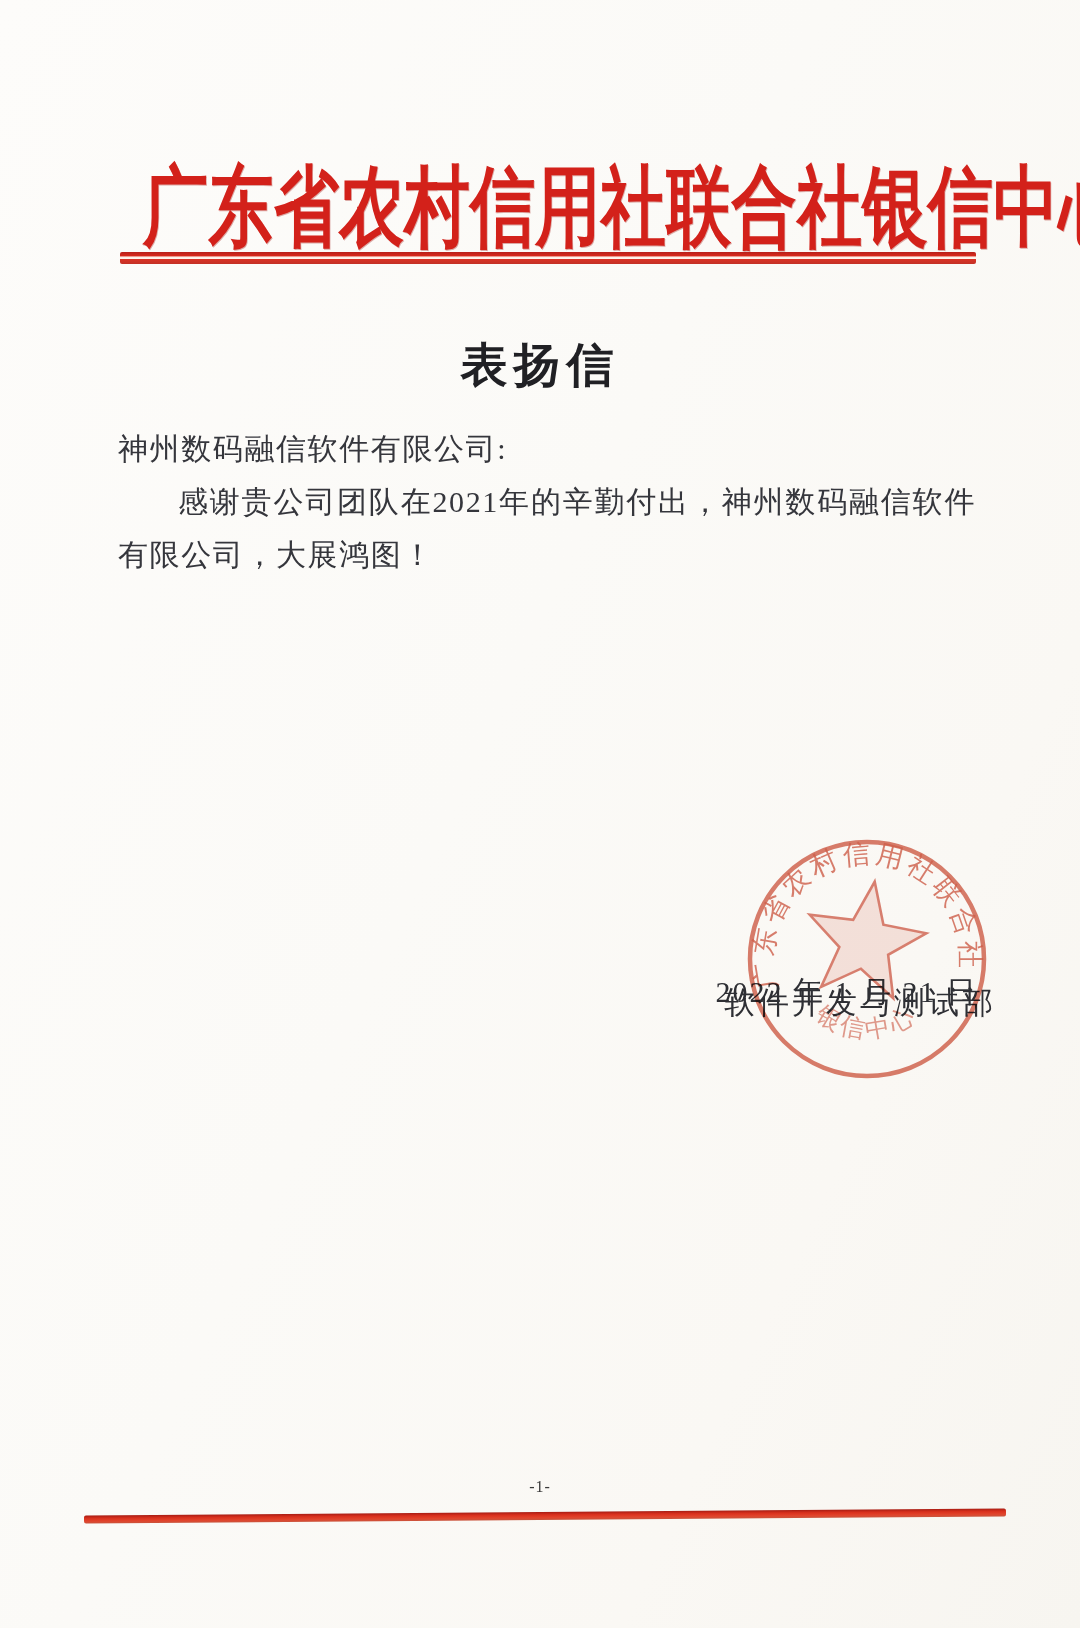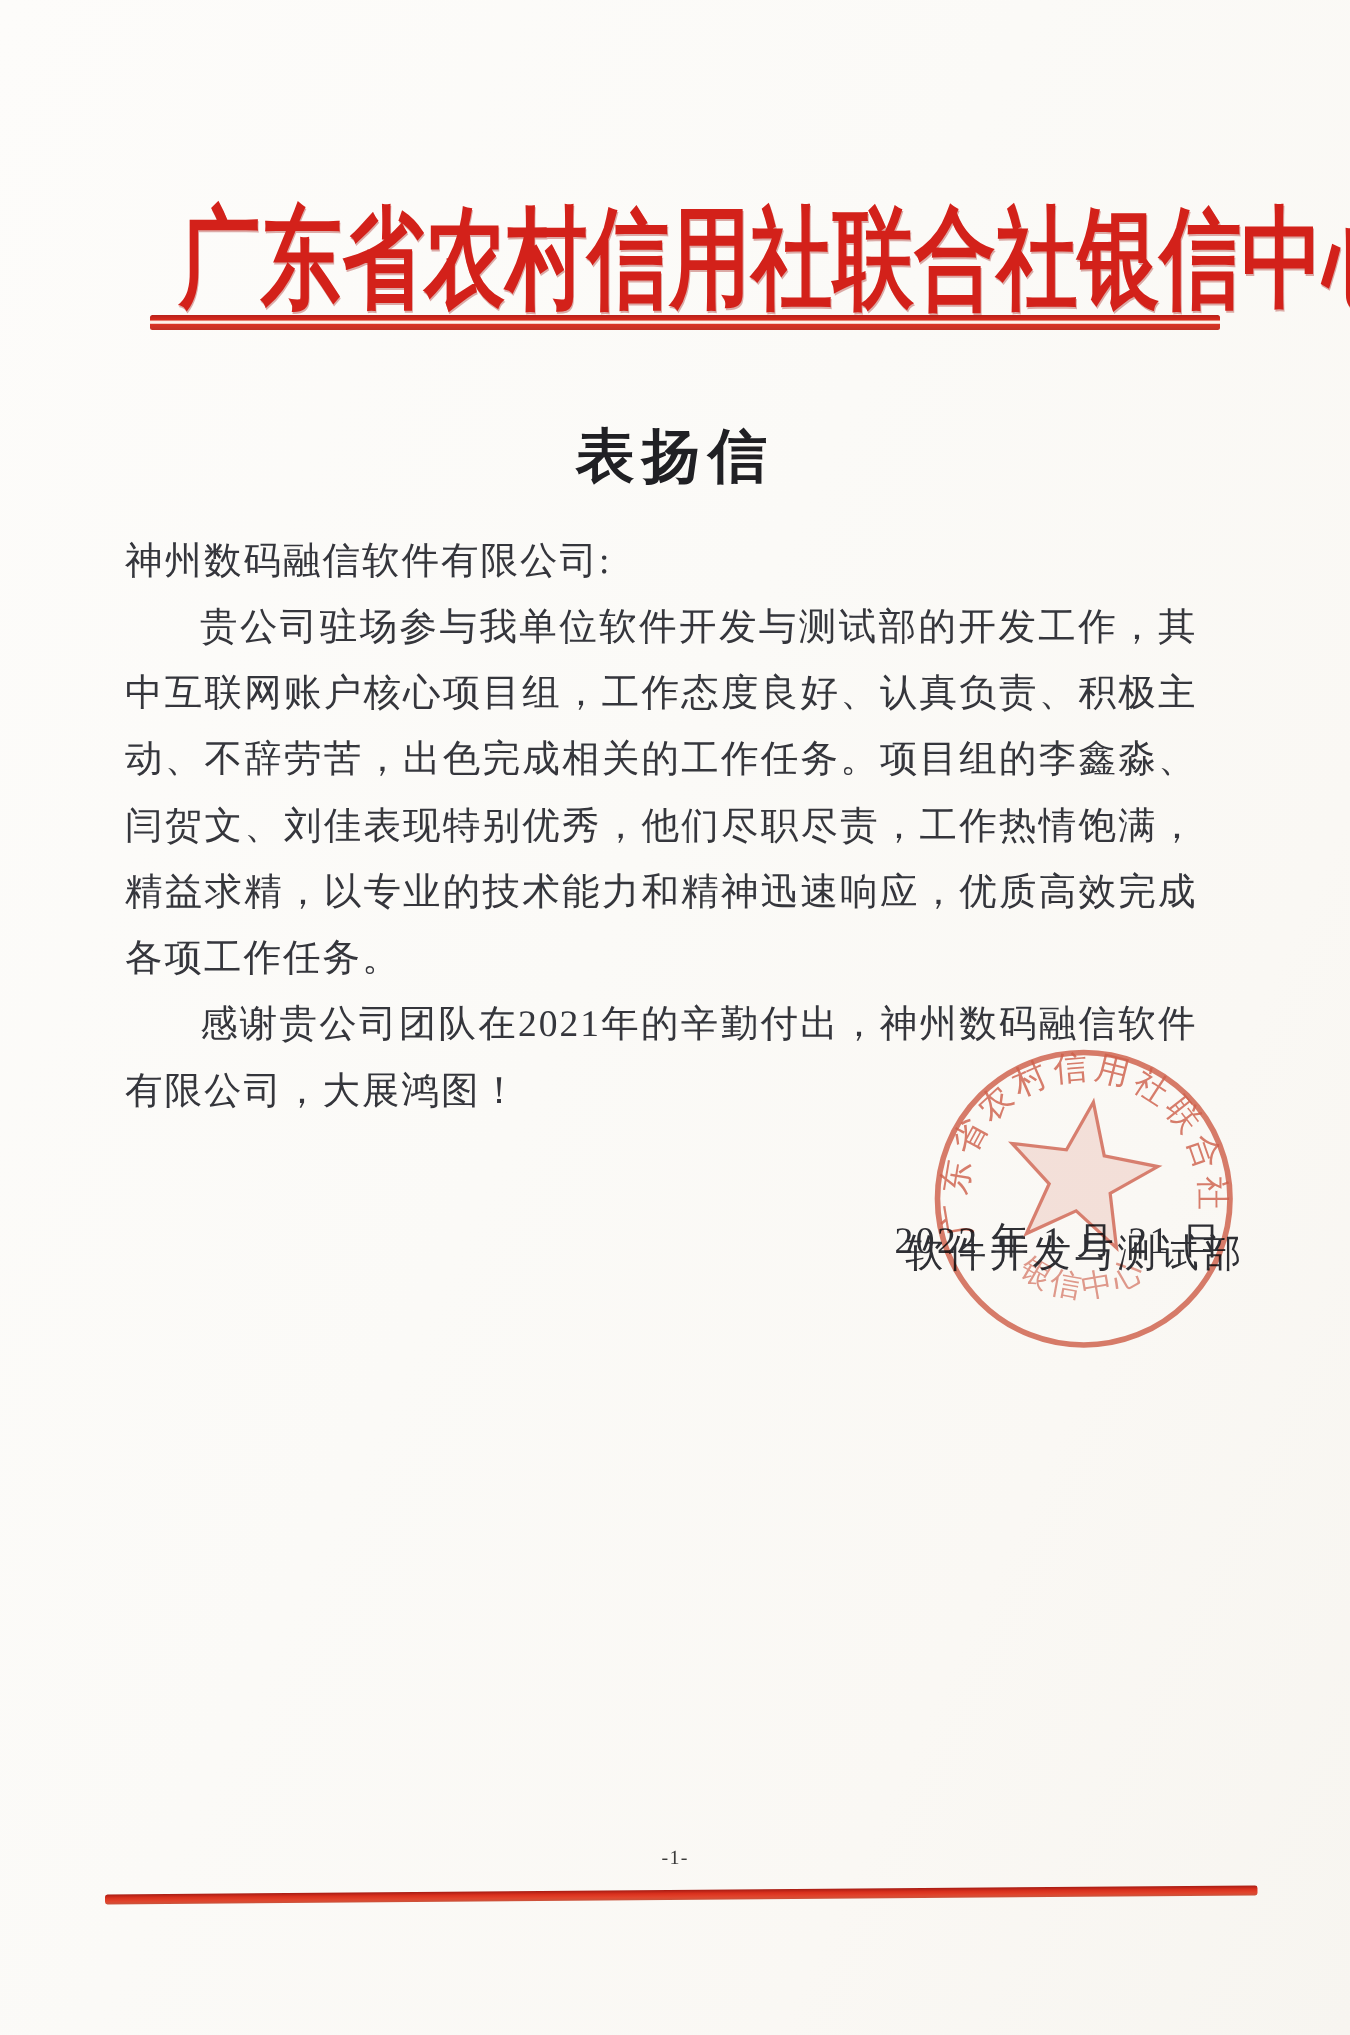--- a/index.html
+++ b/index.html
@@ -53,21 +53,21 @@
     font-size: 47px;
     font-weight: 700;
     color: #202024;
     letter-spacing: 6px;
   }
 
   
   .body-block {
     position: absolute;
     top: 422px;
-    left: 100px;
+    left: 118px;
     width: 858px;
     font-size: 30px;
     line-height: 53px;
     letter-spacing: 1.6px;
     color: #35363c;
     text-align: justify;
   }
   .salutation { text-indent: 0; }
   .para { text-indent: 2em; }
 
@@ -130,21 +130,20 @@
 <div class="page">
 
   <div class="letterhead">广东省农村信用社联合社银信中心</div>
 
   <div class="header-rule"></div>
 
   <div class="doc-title">表扬信</div>
 
   <div class="body-block">
     <p class="salutation">神州数码融信软件有限公司:</p>
-    <p class="para">贵公司驻场参与我单位软件开发与测试部的开发工作，其中互联网账户核心项目组，工作态度良好、认真负责、积极主动、不辞劳苦，出色完成相关的工作任务。项目组的李鑫淼、闫贺文、刘佳表现特别优秀，他们尽职尽责，工作热情饱满，精益求精，以专业的技术能力和精神迅速响应，优质高效完成各项工作任务。</p>
     <p class="para">感谢贵公司团队在2021年的辛勤付出，神州数码融信软件有限公司，大展鸿图！</p>
   </div>
 
   <div class="sig-dept">软件开发与测试部</div>
 
   <div class="sig-date">2022 年 1 月 21 日</div>
 
   <svg class="seal" viewBox="-131 -131 262 262" xmlns="http://www.w3.org/2000/svg">
     <defs>
       <path id="sealArcTop" d="M -88.3 32.1 A 94 94 0 1 1 88.3 32.1" fill="none"></path>

